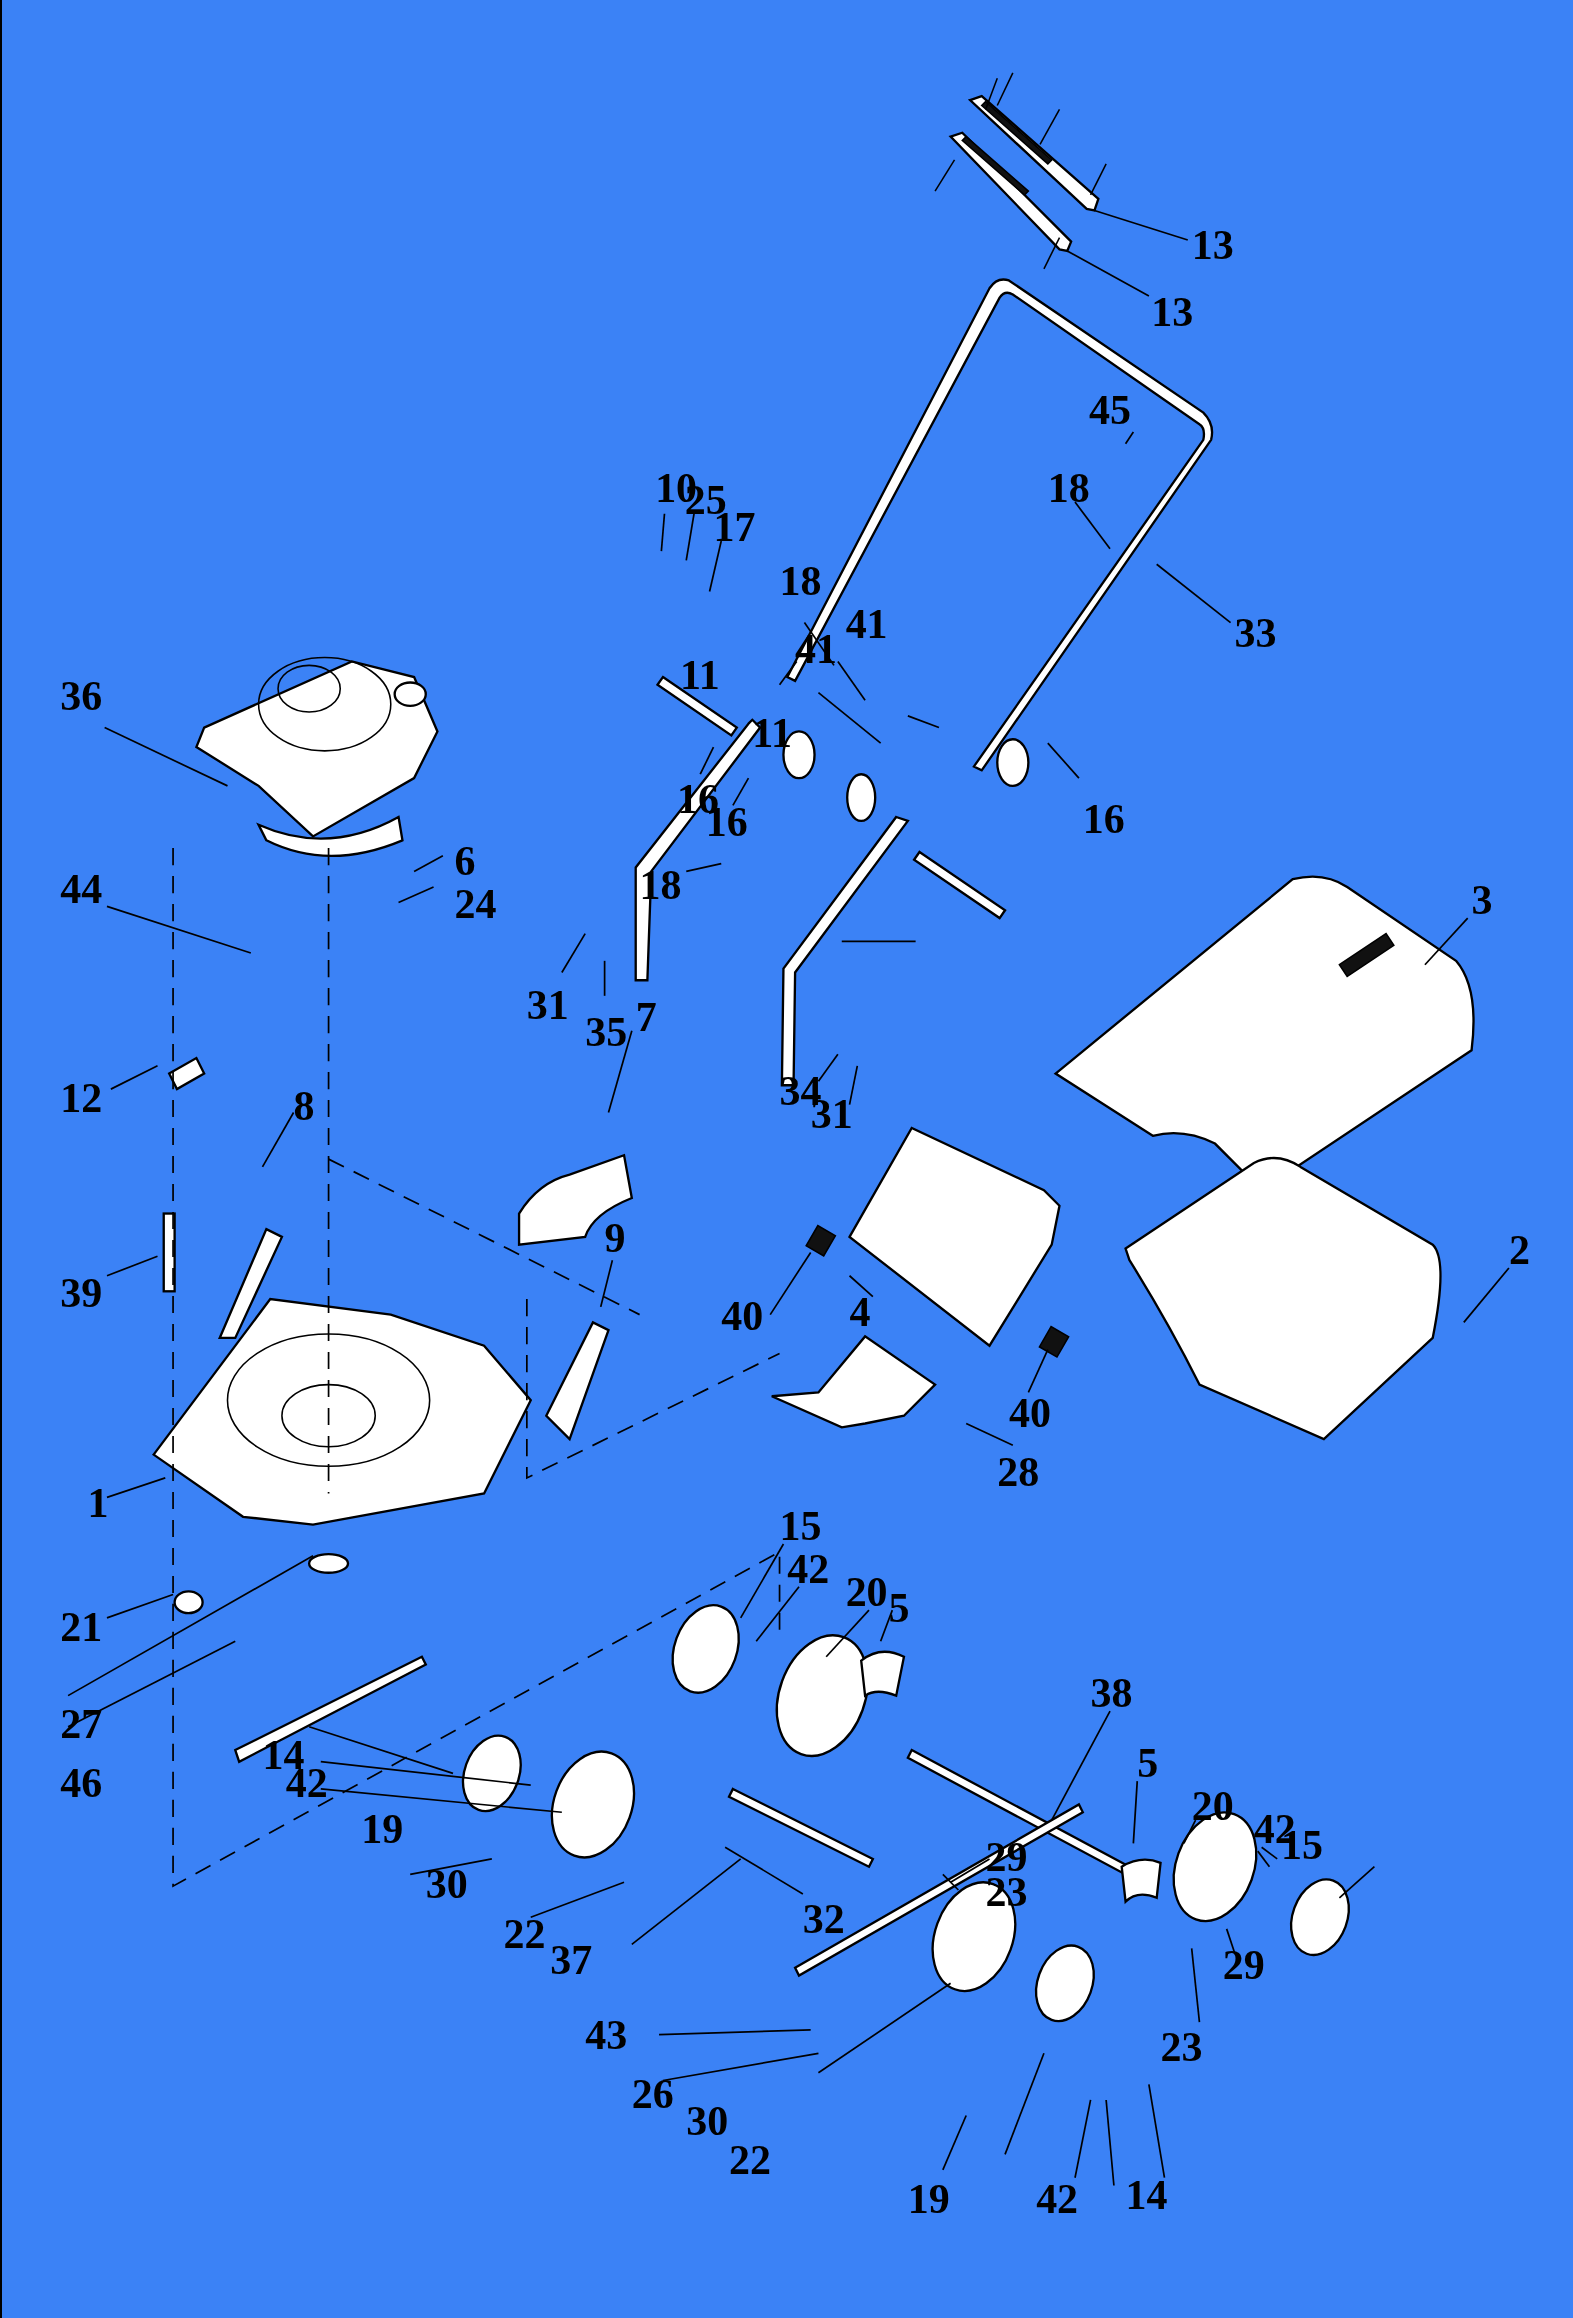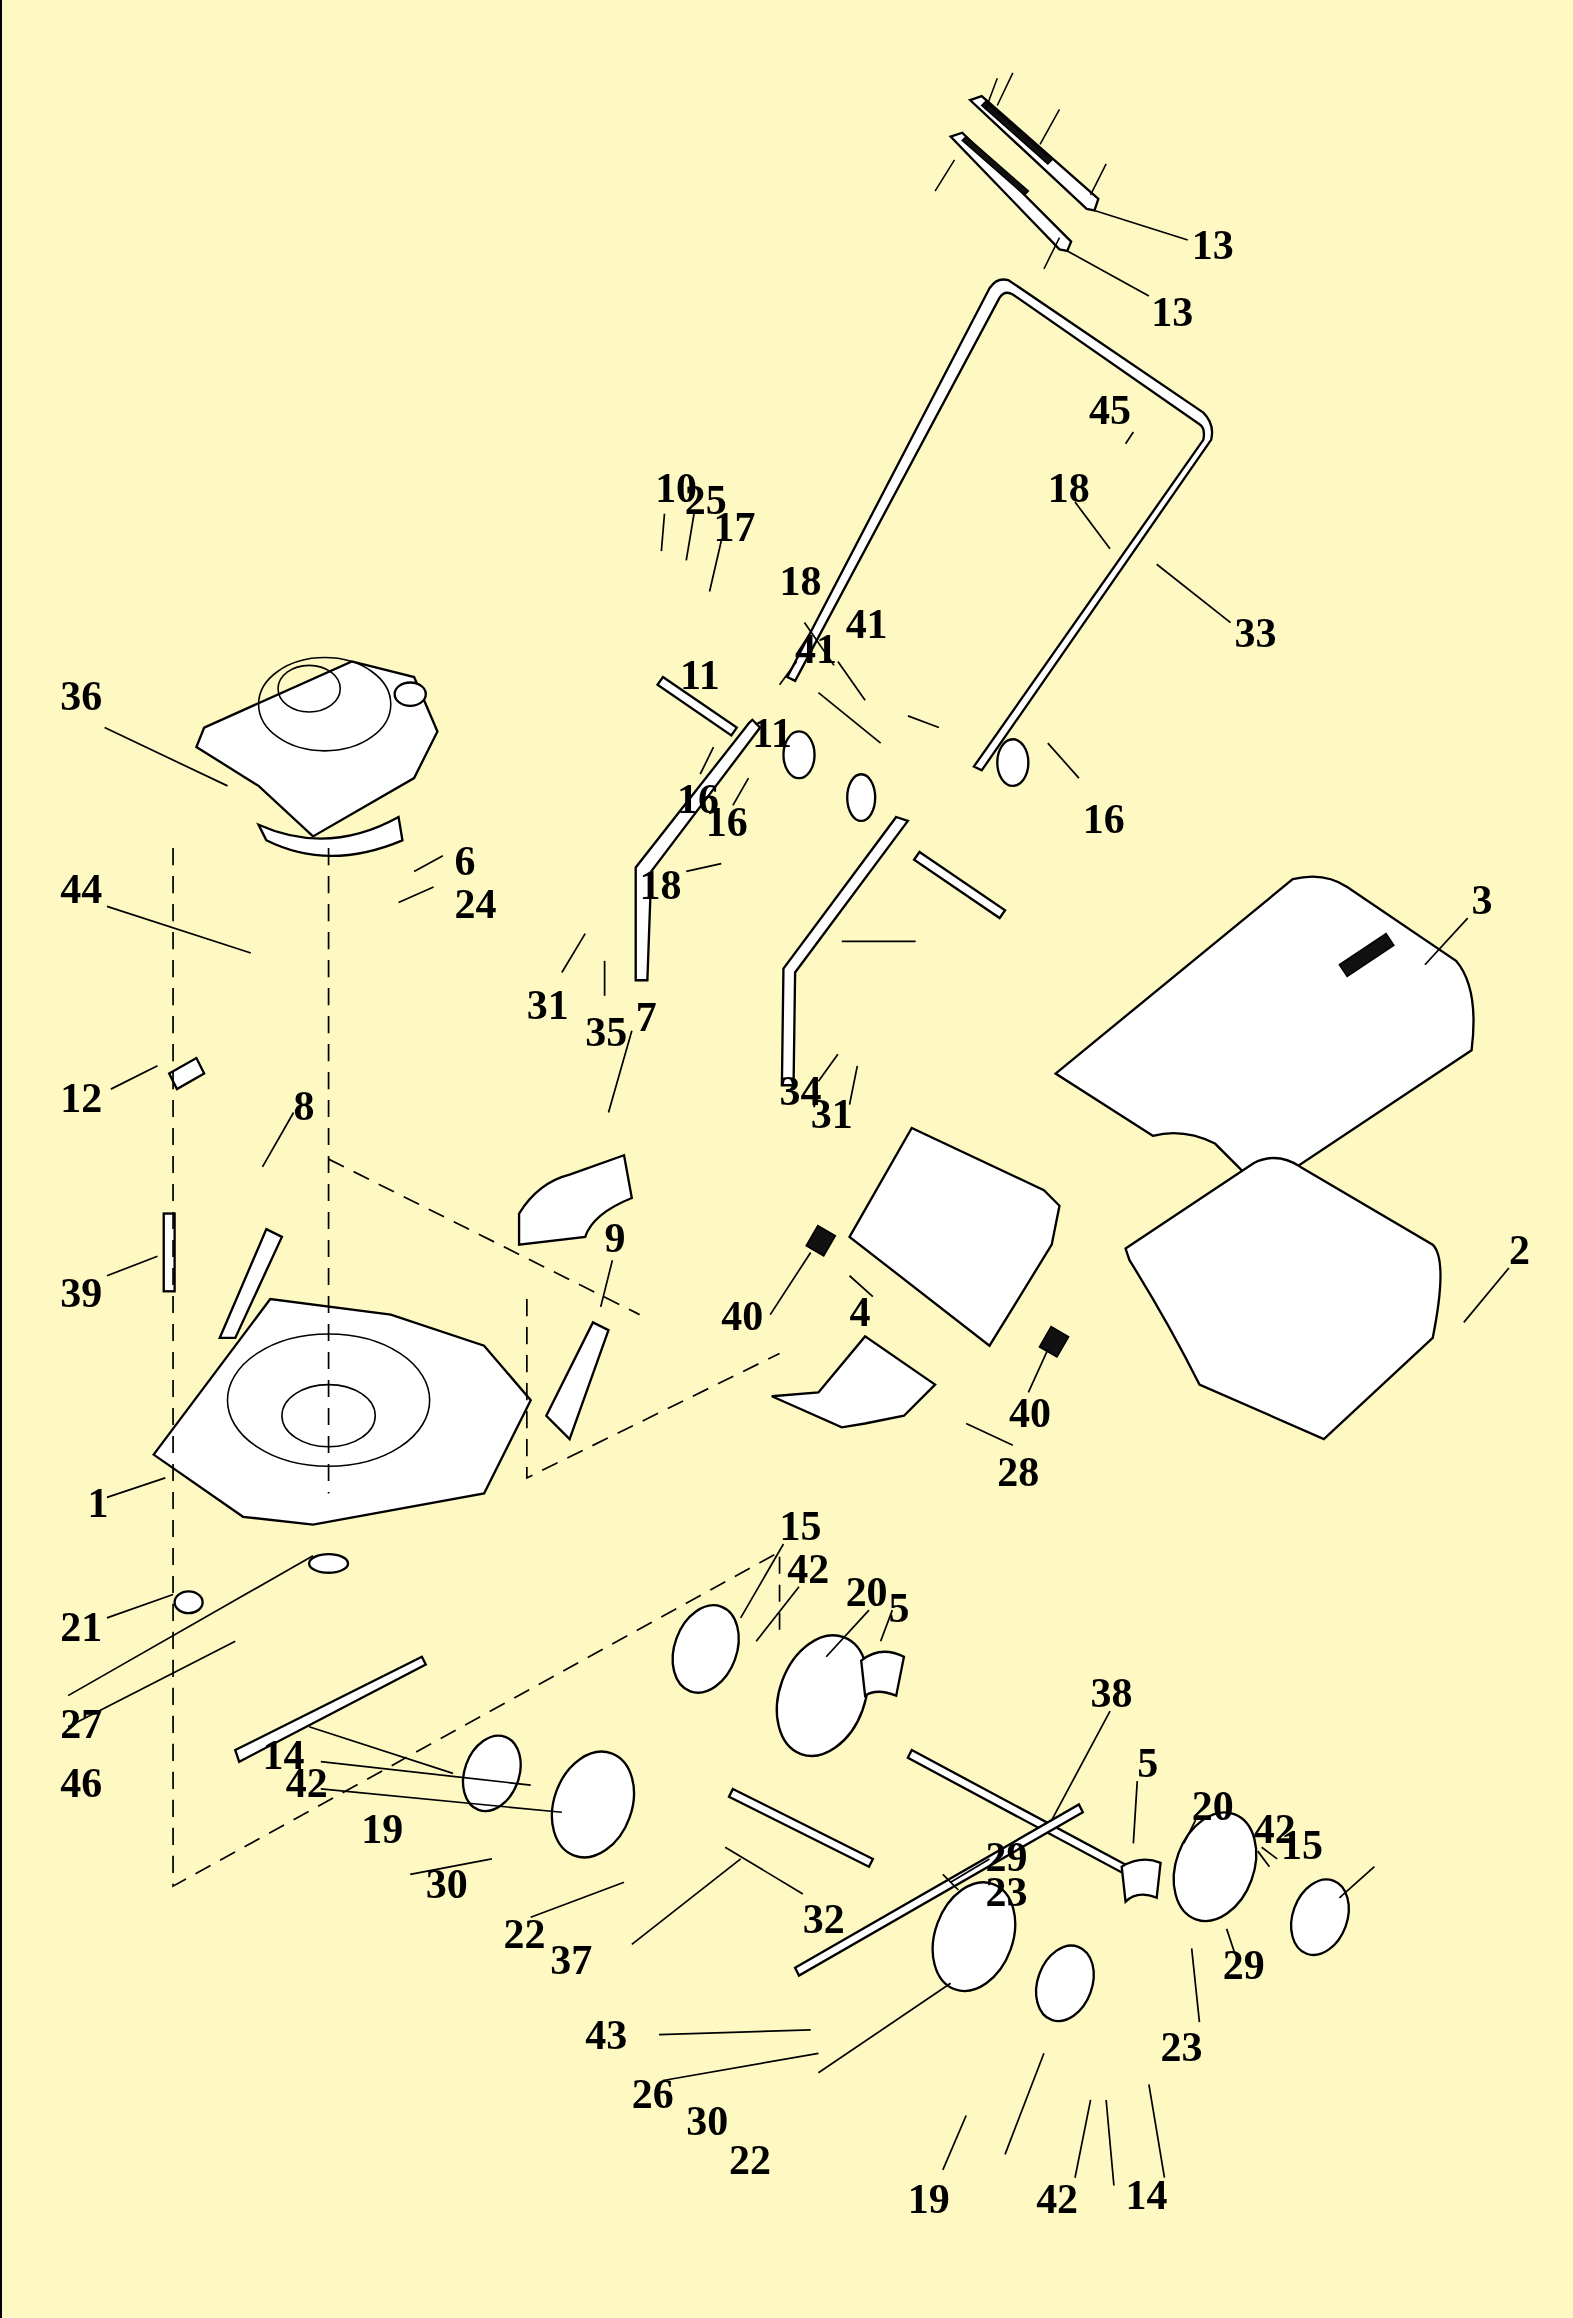--- a/index.html
+++ b/index.html
@@ -1,17 +1,17 @@
 <!DOCTYPE html>
 <html style="font-size:12.4px"><head>
 <meta charset="utf-8">
 <style>
   html, body { margin:0; padding:0; background:#ffffff; }
   body { width:1573px; height:2319px; position:relative; overflow:hidden; }
-  #page { position:absolute; left:0; top:0; width:1573px; height:2319px; background:#fef9c3; border-left:2.3px solid #000; box-sizing:border-box; }
+  #page { position:absolute; left:0; top:0; width:1573px; height:2319px; background:#3b82f6; border-left:2.3px solid #000; box-sizing:border-box; }
   svg#diagram { position:absolute; left:0; top:0; width:1573px; height:2319px; }
   .lbl { font-family:"Liberation Serif","DejaVu Serif",serif; font-weight:bold; font-size:54px; fill:#000; }
   .ln { stroke:#000; stroke-width:2.2; fill:none; }
   .part { stroke:#000; stroke-width:3; fill:#fff; }
   .thin { stroke:#000; stroke-width:2; fill:none; }
   .dash { stroke:#000; stroke-width:2.2; fill:none; stroke-dasharray:22 14; }
   .dark { fill:#111; stroke:#000; stroke-width:2; }
 </style>
 </head>
 <body>

